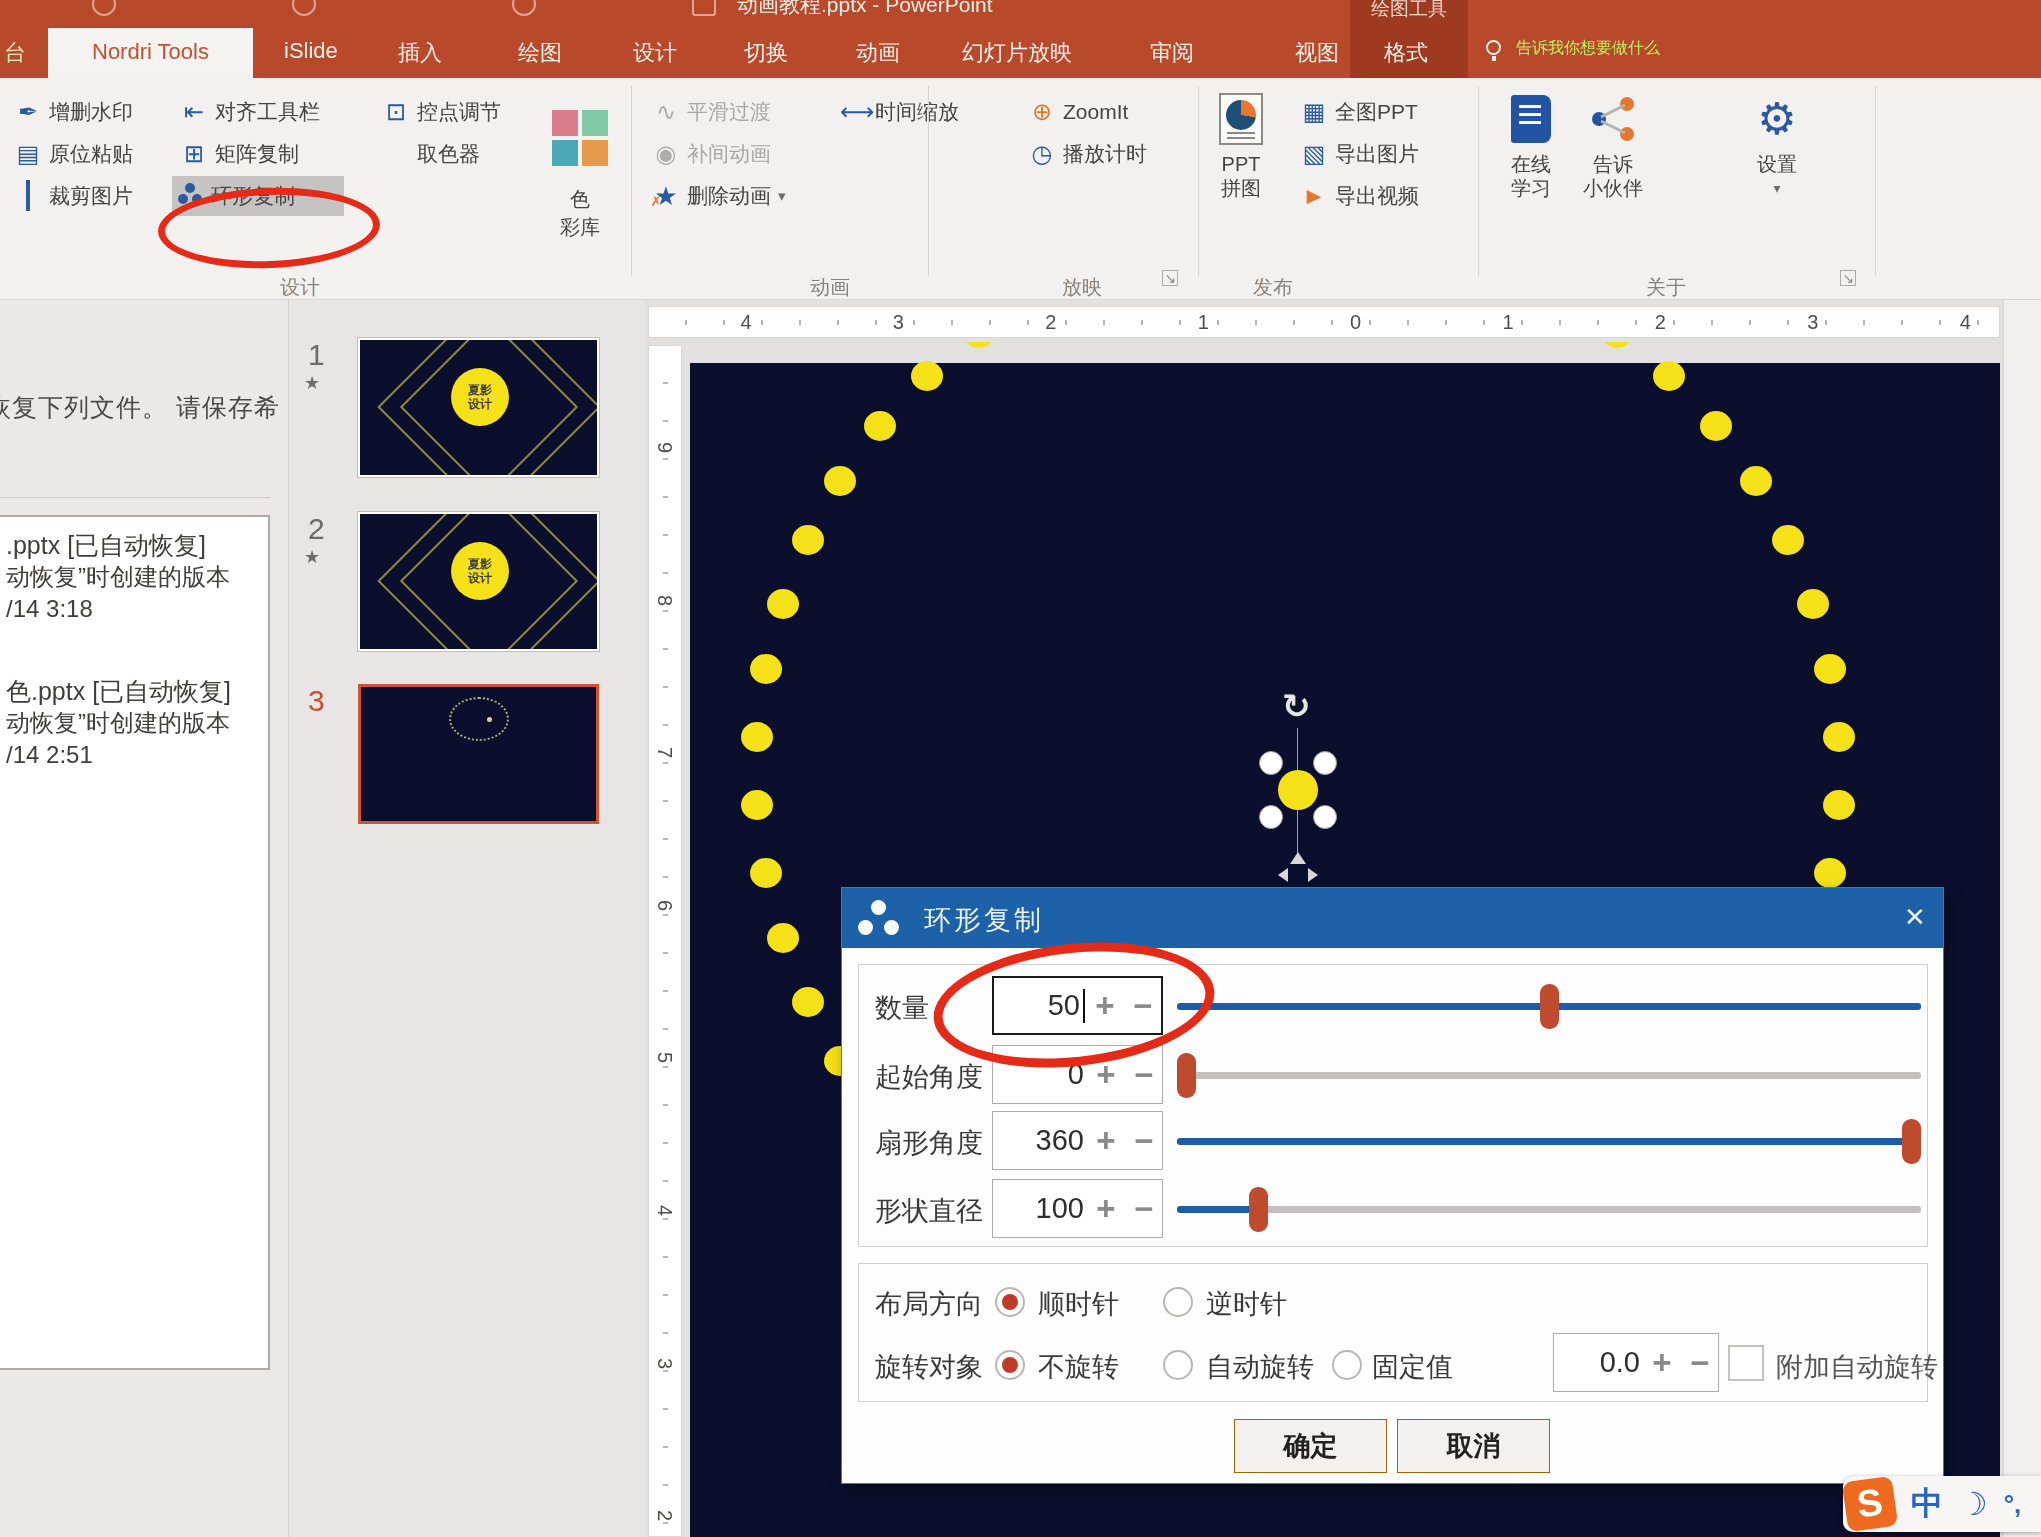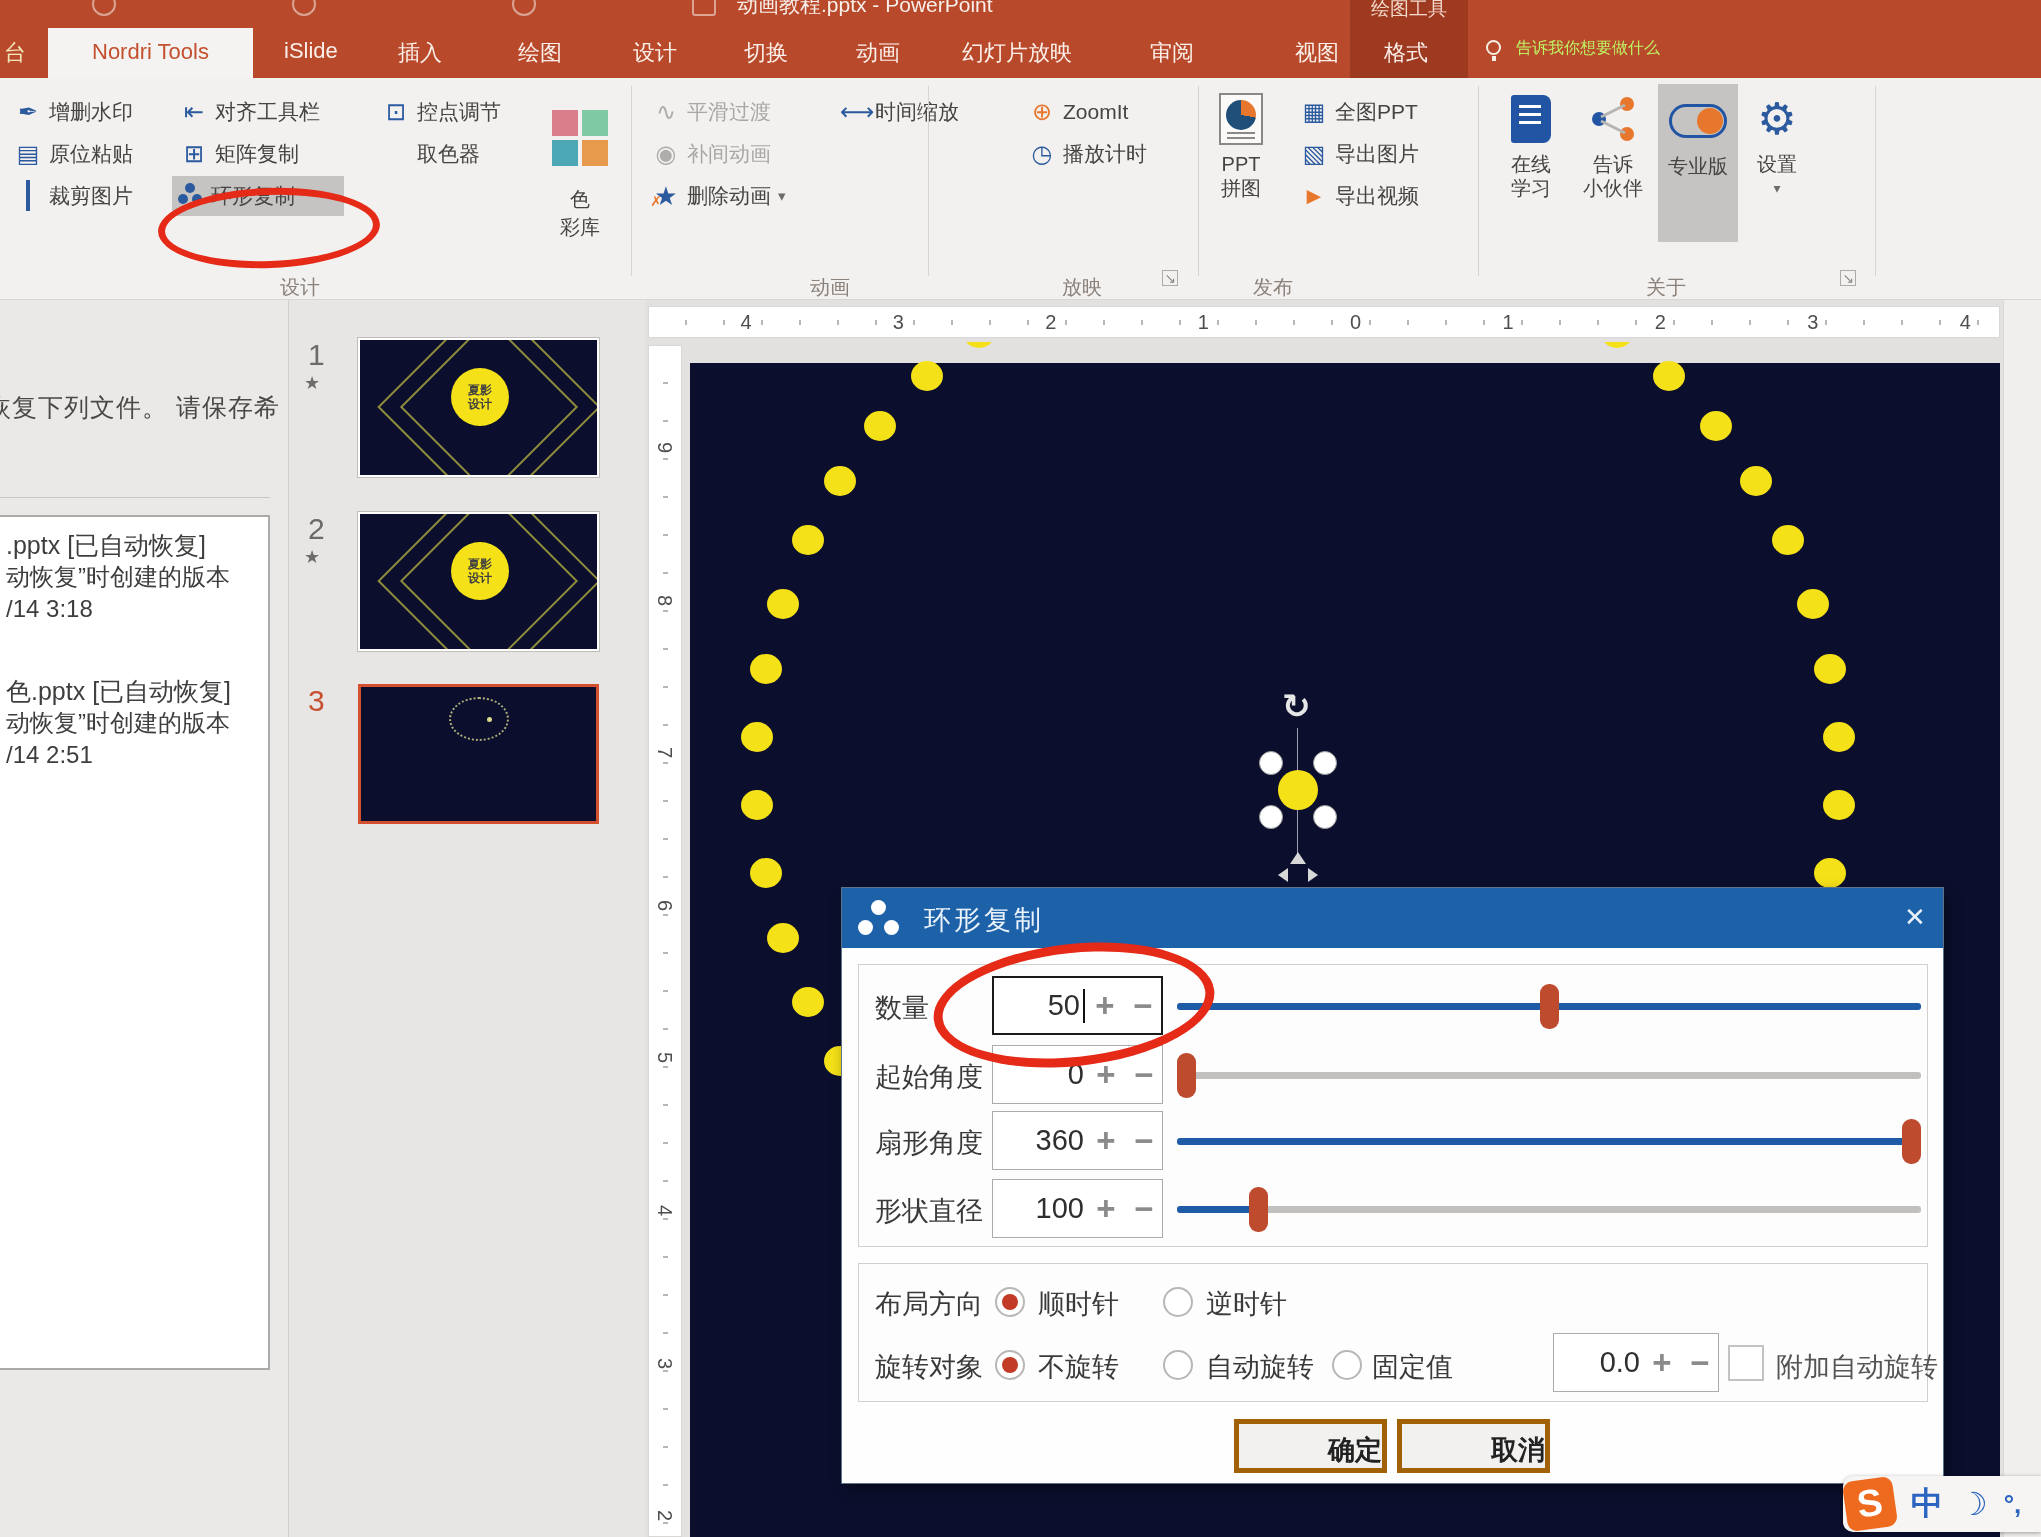--- a/index.html
+++ b/index.html
@@ -101,21 +101,21 @@
   .vbox .val { flex:1; text-align:right; font-size:29px; color:#2E2E2E; padding-right:2px; }
   .caret { width:2px; height:34px; background:#111; margin-left:1px; }
   .pm { width:40px; text-align:center; font-size:33px; font-weight:bold; color:#8A8A8A; }
   .pm.minus { width:36px; }
   .track { position:absolute; left:335px; width:744px; height:7px; border-radius:3px; }
   .sthumb { position:absolute; top:-19px; width:19px; height:45px; border-radius:9px; background:#BE4B2E; }
   .radio { position:absolute; width:30px; height:30px; border:2px solid #B9B7B5; border-radius:50%; background:#fff; }
   .radio.on::after { content:""; position:absolute; left:5px; top:5px; width:16px; height:16px; border-radius:50%; background:#C23B27; }
   .opt-label { position:absolute; font-size:27px; color:#3A3A3A; white-space:nowrap; }
   .chk { position:absolute; left:886px; top:457px; width:36px; height:36px; border:2px solid #C4C2C0; background:#fff; }
-  .dbtn { position:absolute; top:531px; width:153px; height:54px; background:#F2F1F0; border:5px solid #a16207; font-size:27px; font-weight:bold; color:#222; text-align:right; line-height:52px; }
+  .dbtn { position:absolute; top:531px; width:153px; height:54px; background:#F2F1F0; border:1px solid #a16207; font-size:27px; font-weight:bold; color:#222; text-align:center; line-height:52px; }
 
   
   .red-oval { position:absolute; border:7px solid #E52A17; border-radius:50%; z-index:20; }
 
   
   .ime { position:absolute; left:1843px; top:1476px; width:198px; height:56px; background:#F6F5F4; border-radius:10px 0 0 10px; box-shadow:0 1px 4px rgba(0,0,0,.35); z-index:30; display:flex; align-items:center; }
   .ime-logo { width:50px; height:50px; margin-left:2px; background:#EE6A1F; border-radius:10px; transform:rotate(-8deg); color:#fff; font-size:38px; font-weight:bold; text-align:center; line-height:48px; }
   .ime-item { color:#2B65C0; font-size:32px; font-weight:bold; margin-left:16px; }
 </style>
 </head>
@@ -268,26 +268,20 @@
         <svg width="48" height="48" viewBox="0 0 48 48">
             <circle cx="10" cy="24" r="7" fill="#2155A3"></circle>
             <circle cx="38" cy="9" r="7" fill="#E8772E"></circle>
             <circle cx="38" cy="39" r="7" fill="#E8772E"></circle>
             <line x1="12" y1="22" x2="36" y2="10" stroke="#B6B4B2" stroke-width="3"></line>
             <line x1="12" y1="26" x2="36" y2="38" stroke="#B6B4B2" stroke-width="3"></line>
           </svg>
         </span>
       <span>告诉</span>
       <span>小伙伴</span>
-      </div>
-    <div class="bigbtn" style="left:1658px; width:80px; background:#C6C4C2; top:6px; height:158px; padding-top:8px;">
-      <span class="bicon">
-          <span class="toggle-icon"></span>
-        </span>
-      <span>专业版</span>
       </div>
     <div class="bigbtn" style="left:1744px; width:66px;">
       <span class="bicon" style="font-size:44px; color:#2C5A9E;">⚙</span>
       <span>设置</span>
       <span style="font-size:14px; color:#6E6C6A;">▾</span>
       </div>
     <div class="glabel" style="left:1606px;">关于</div>
     <div class="launcher" style="left:1840px;">↘</div>
     <div class="rsep" style="left:1875px;"></div>
   </div>

